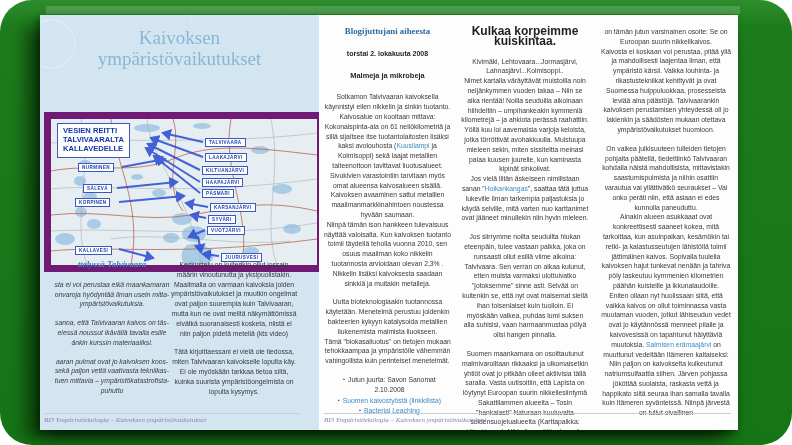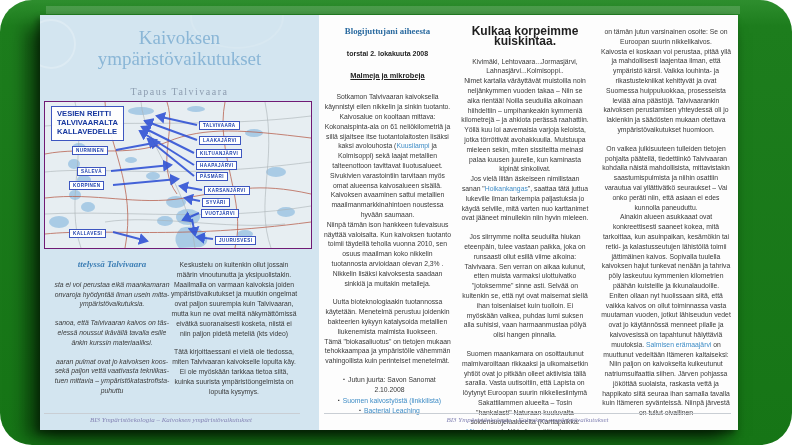--- a/index.html
+++ b/index.html
@@ -12,65 +12,64 @@
   
   .slidepage{position:absolute;left:0;top:0;width:279px;height:415px;background:#d3e5f0;overflow:hidden;}
   .wm{position:absolute;border:2px solid rgba(255,255,255,.45);border-radius:50%;opacity:.5;}
   .wm1{left:-14px;top:4px;width:46px;height:46px;}
   .wm2{left:150px;top:-30px;width:90px;height:60px;opacity:.25;}
   .slide-title{position:absolute;left:0;right:0;top:12px;text-align:center;
                font-family:"Liberation Serif",serif;font-size:19px;line-height:1.12;
                color:#8ab6d6;white-space:pre-line;}
   .slide-subtitle{position:absolute;left:0;right:0;top:71px;text-align:center;
                   font-family:"Liberation Serif",serif;font-size:10px;letter-spacing:1.5px;color:#8e9eb1;}
-  .map{position:absolute;left:4px;top:86px;width:266px;height:146px;background:#e7eef2;
-       border:1px solid #701a75;box-sizing:content-box;}
+  .map{position:absolute;left:4px;top:97px;width:266px;height:146px;background:#e7eef2;
+       border:7px solid #701a75;box-sizing:content-box;}
   .map svg{position:absolute;left:0;top:0;}
   .map-legend{position:absolute;left:6px;top:4px;background:rgba(255,255,255,.93);
               border:1.5px solid #3d56c0;color:#16379f;font-weight:bold;font-size:7.6px;
               line-height:1.18;padding:3px 5px;white-space:pre-line;z-index:3;}
   .map-label{position:absolute;background:rgba(255,255,255,.95);border:1px solid #3d56c0;
              color:#1c3fae;font-size:4.6px;font-weight:bold;letter-spacing:.4px;
              padding:1px 3px;line-height:1.15;white-space:nowrap;z-index:3;}
   
   .col{position:absolute;font-size:6.8px;line-height:9.8px;color:#3a3a3a;text-align:center;}
   .col p{margin:0;}
   .col p.gap{margin-top:9px;}
   .prelines{white-space:pre-line;}
   .left-h{font-family:"Liberation Serif",serif;font-weight:bold;font-size:9px;color:#3e7fb5;margin:0 0 10px;}
   .blog-h{font-family:"Liberation Serif",serif;font-weight:bold;font-size:8.8px;color:#2b6ba0;margin:0 0 12px;}
   .date{font-weight:bold;font-size:7px;color:#1f1f1f;margin:0 0 12px;}
   .date.bottom{margin:13px 0 0;}
-  .post-title{font-weight:bold;font-size:7.4px;color:#1f1f1f;margin:0 0 12px;text-decoration:underline;}
+  .post-title{font-weight:bold;font-size:7.4px;color:#1f1f1f;margin:0 0 12px;}
   .col-h{font-weight:bold;font-size:12px;color:#1f1f1f;margin:0 0 10px;}
   .link{color:#3f8dc6;}
   ul.links{margin:9px 0 0;padding:0 0 0 4px;list-style:none;}
   ul.links li{margin:0 0 1px;}
   ul.links li::before{content:"▪";font-size:5px;color:#333;margin-right:3px;vertical-align:1px;}
   
   .blogpage{position:absolute;left:279px;top:0;width:419px;height:415px;background:#fdfdfd;overflow:hidden;}
   .divider{position:absolute;height:1px;background:#c9ced4;}
   .pagefoot{position:absolute;font-family:"Liberation Serif",serif;font-style:italic;
-            font-size:7px;color:#8585b5;text-align:center;}
+            font-size:7px;color:#8585b5;text-align:left;}
 </style>
 </head>
 <body>
 
 <div class="stage">
   <div class="glow"></div>
 
   <div class="sheet">
 
     <div class="slidepage">
       <div class="wm wm1"></div>
       <div class="wm wm2"></div>
 
       <div class="slide-title prelines">Kaivoksen
 ympäristövaikutukset</div>
-      <div class="slide-subtitle">Tapaus Talvivaara</div>
 
       <div class="map">
 
         <svg width="266" height="146" viewBox="0 0 266 146">
           <rect width="266" height="146" fill="#e7eef2"></rect>
           <g fill="#a9cbe5" stroke="none">
             <path d="M10,14 q12,-7 20,1 q7,8 -2,13 q-13,4 -18,-4 z"></path>
             <ellipse cx="46" cy="12" rx="15" ry="5"></ellipse>
             <ellipse cx="96" cy="9" rx="13" ry="4"></ellipse>
             <ellipse cx="151" cy="7" rx="9" ry="3"></ellipse>

